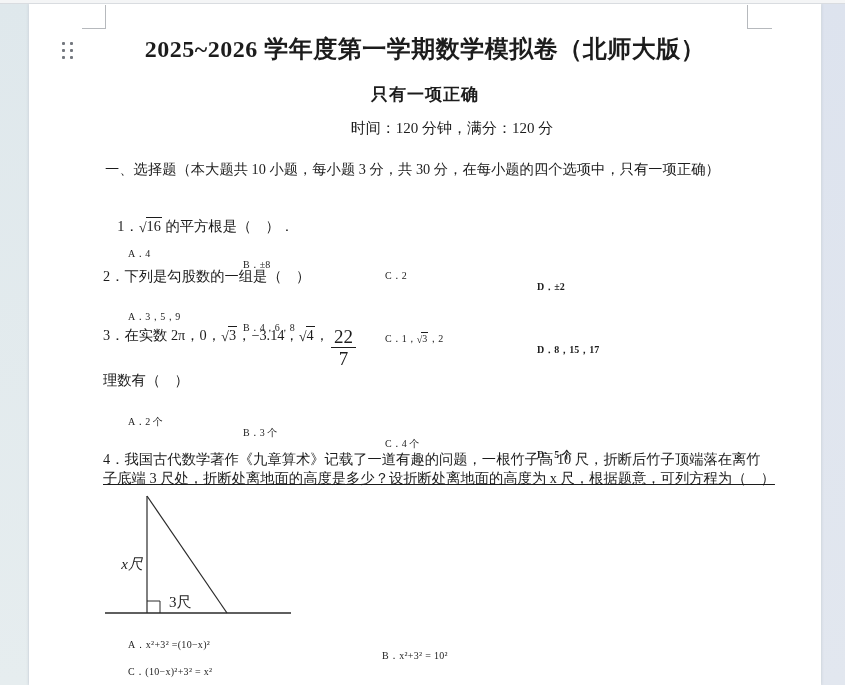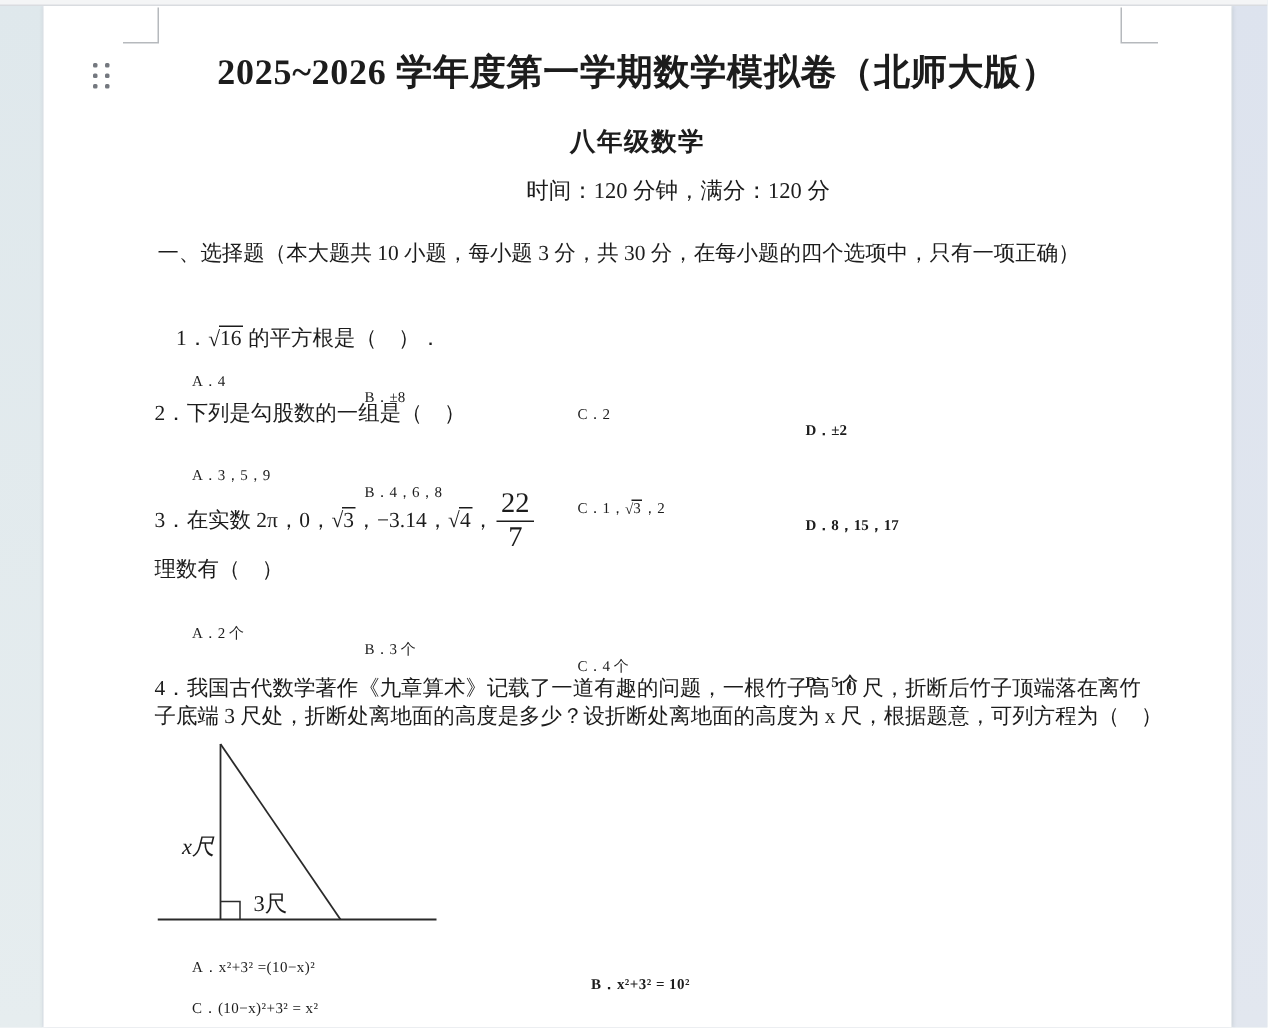--- a/index.html
+++ b/index.html
@@ -36,28 +36,28 @@
   
   .tline{position:absolute;white-space:pre;font-size:14.3px;line-height:19px;}
   .center{left:0;width:100%;text-align:center;}
   .doc-title{top:36px;font-size:24px;font-weight:bold;letter-spacing:.5px;}
   .doc-subtitle{top:81px;font-size:17px;font-weight:bold;letter-spacing:1px;}
   .doc-info{top:115px;font-size:15px;padding-left:27px;}
   .sec-heading{left:76px;top:156px;}
   .q{left:74px;}
   .q1{top:194px;}
   .q2{top:263px;}
-  .q3l1{top:322px;height:42px;display:flex;align-items:center;}
+  .q3l1{top:322px;height:42px;display:flex;}
   .q3l2{top:367px;}
   .q4l1{top:434px;margin-top:12px;}
-  .q4l2{top:465px;}
+  .q4l2{top:465px;text-decoration:underline;}
   .optrow{position:absolute;left:0;width:100%;height:20px;font-size:10px;white-space:pre;}
   .optrow span.cell{position:absolute;}
   .pos-a{left:99px;} .pos-b{left:214px;} .pos-c{left:356px;} .pos-d{left:508px;font-weight:bold;}
-  .pos-b2{left:365px;font-weight:bold;}
+  .pos-b2{left:353px;}
   .r-q1{top:232px;} .r-q2{top:295px;} .r-q3{top:400px;}
   .r-q4a{top:623px;} .r-q4b{top:650px;}
   
   .sqrt{white-space:nowrap;}
   .sqrt .sign{display:inline-block;transform:translateY(.5px);margin-right:-1px;}
   .sqrt .radicand{border-top:1px solid #1c1c1c;padding:0 1px;}
   .frac{display:inline-flex;flex-direction:column;align-items:center;
         font-size:19px;line-height:1.12;vertical-align:middle;margin:0 2px;}
   .frac .num{border-bottom:1px solid #1c1c1c;padding:0 3px;}
   .mexp{letter-spacing:.3px;}
@@ -81,21 +81,21 @@
   <div class="drag-handle">
     <i></i>
       <i></i>
       <i></i>
       <i></i>
       <i></i>
       <i></i>
   </div>
 
   <div class="tline center doc-title">2025~2026 学年度第一学期数学模拟卷（北师大版）</div>
-  <div class="tline center doc-subtitle">八年级数学</div>
+  <div class="tline center doc-subtitle">只有一项正确</div>
   <div class="tline center doc-info">时间：120 分钟，满分：120 分</div>
 
   <div class="tline sec-heading">一、选择题（本大题共 10 小题，每小题 3 分，共 30 分，在每小题的四个选项中，只有一项正确）</div>
 
   <div class="tline q q1">
     <span>1．</span><span class="sqrt"><span class="sign">√</span><span class="radicand">16</span></span><span> 的平方根是（　）．</span>
   </div>
   <div class="optrow r-q1">
     <span class="cell pos-a">A．4</span>
     <span class="cell pos-b">B．±8</span>

